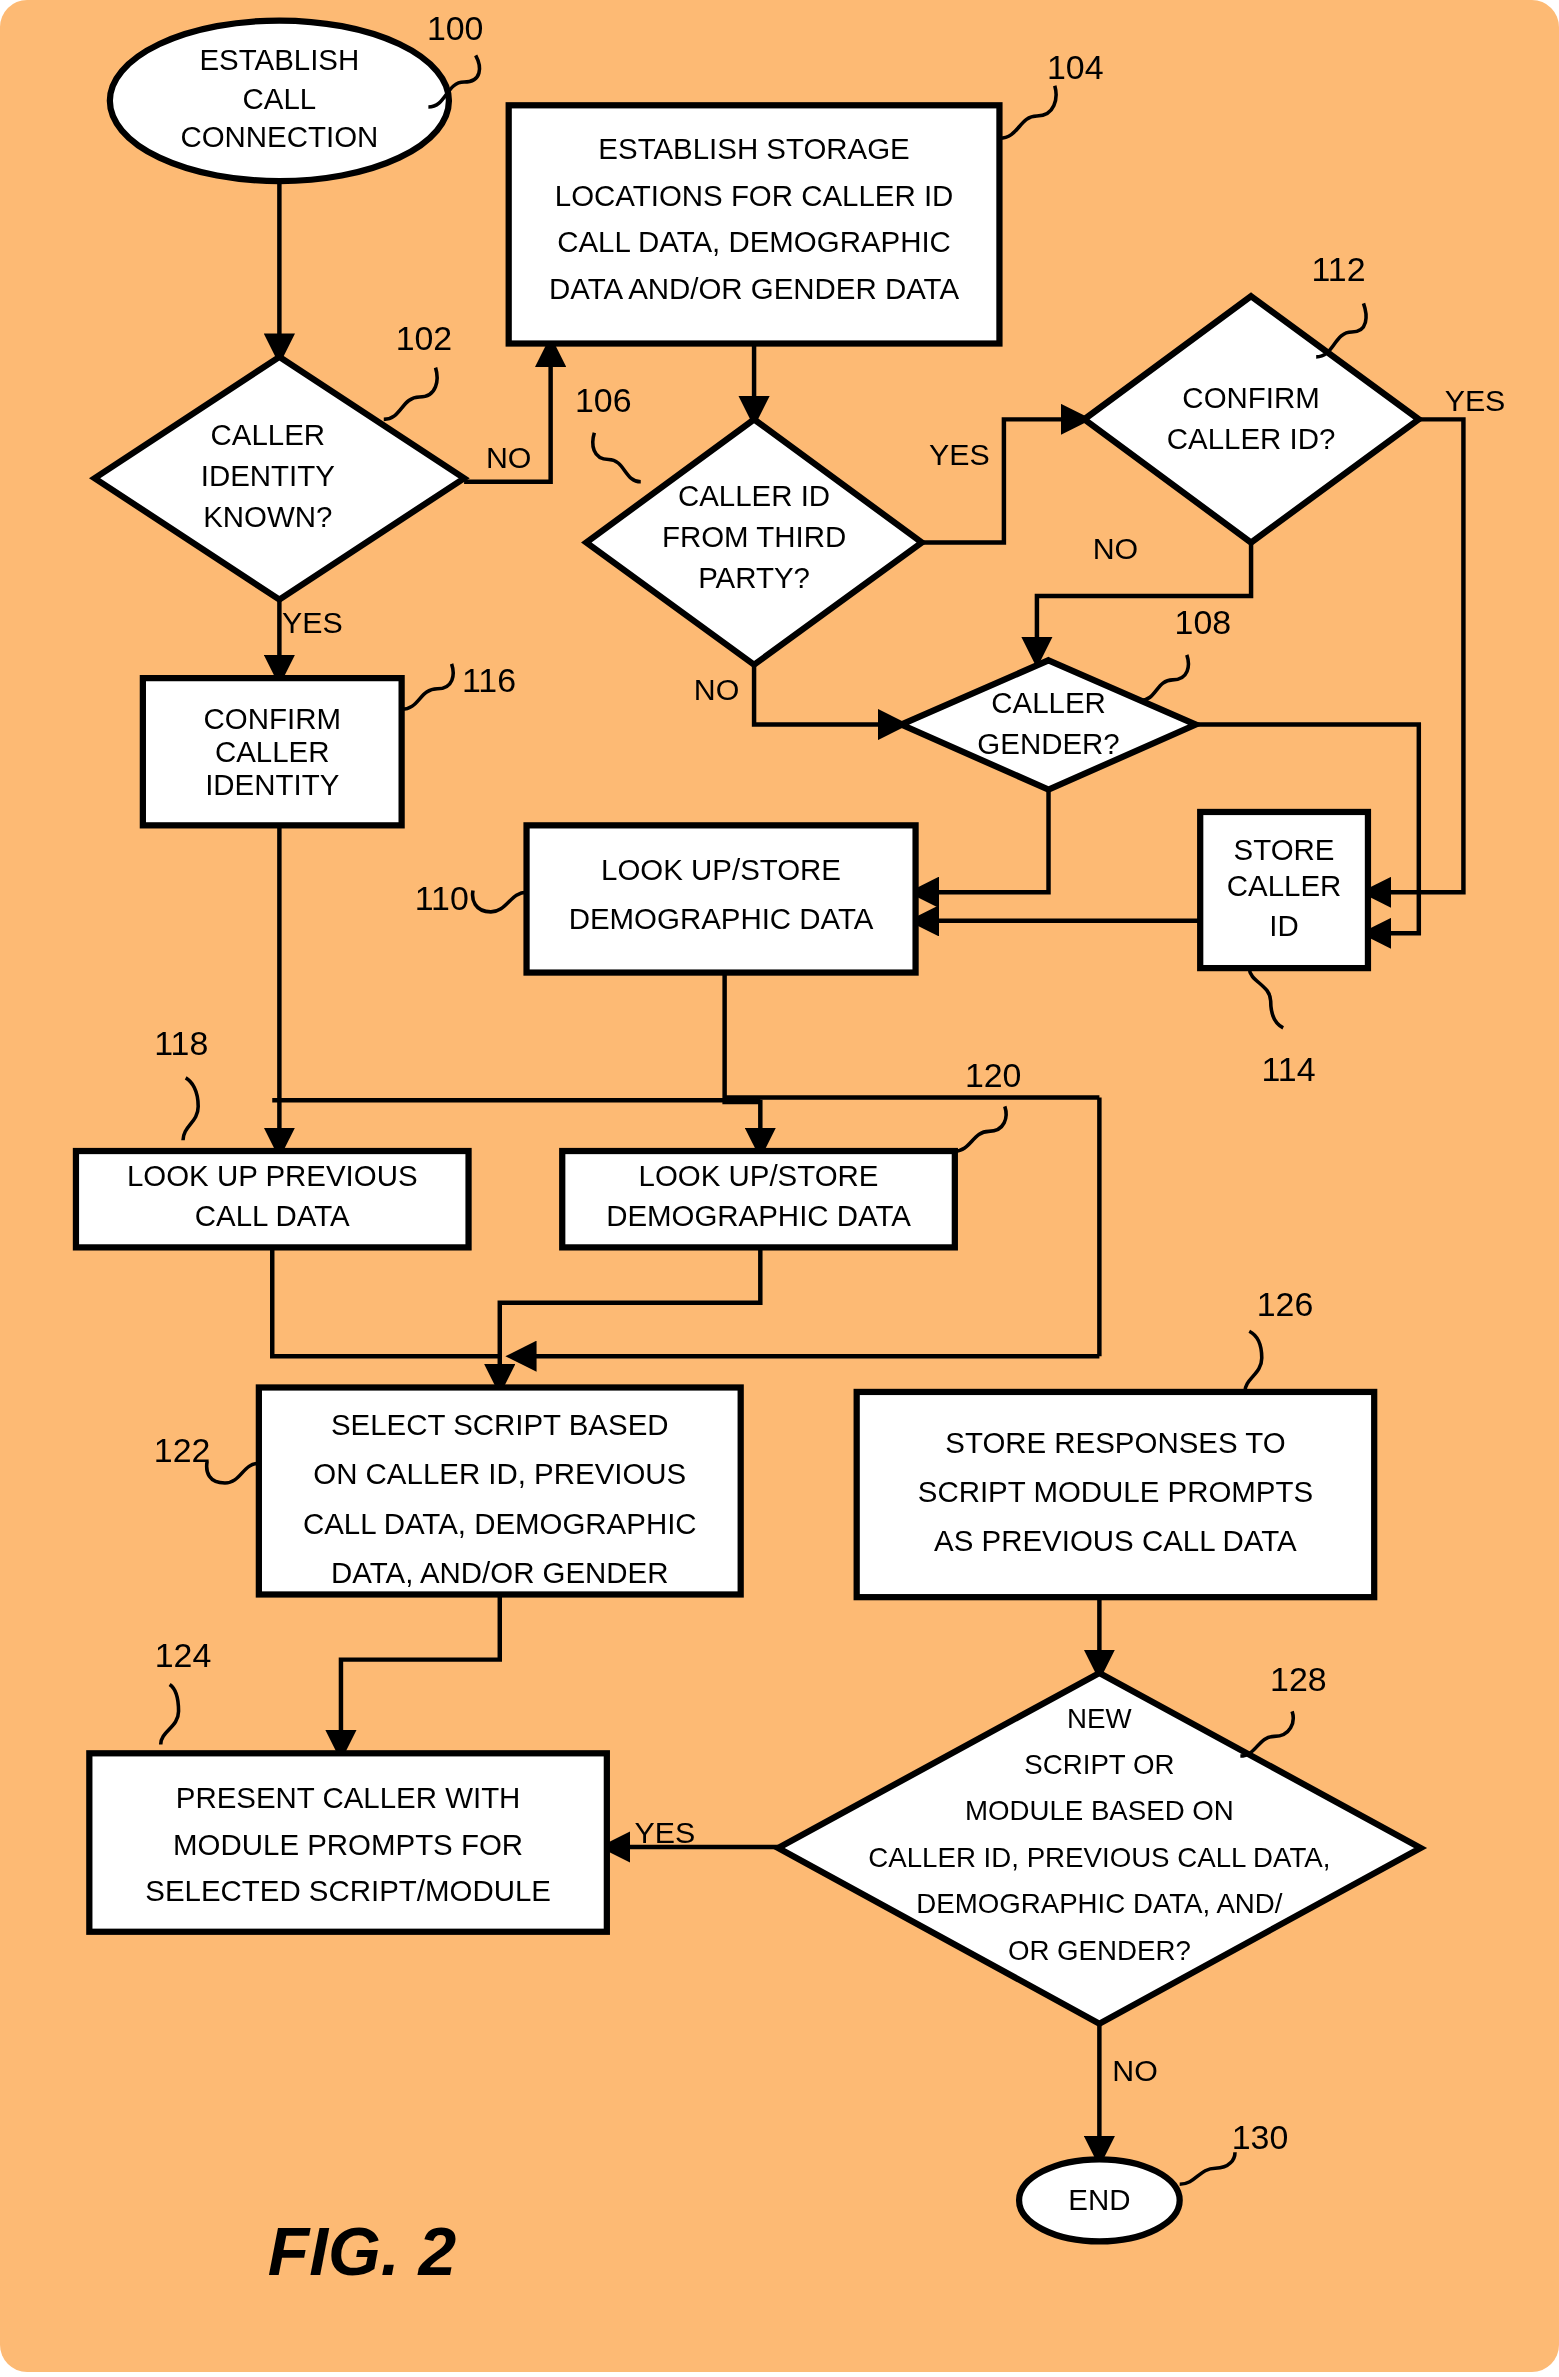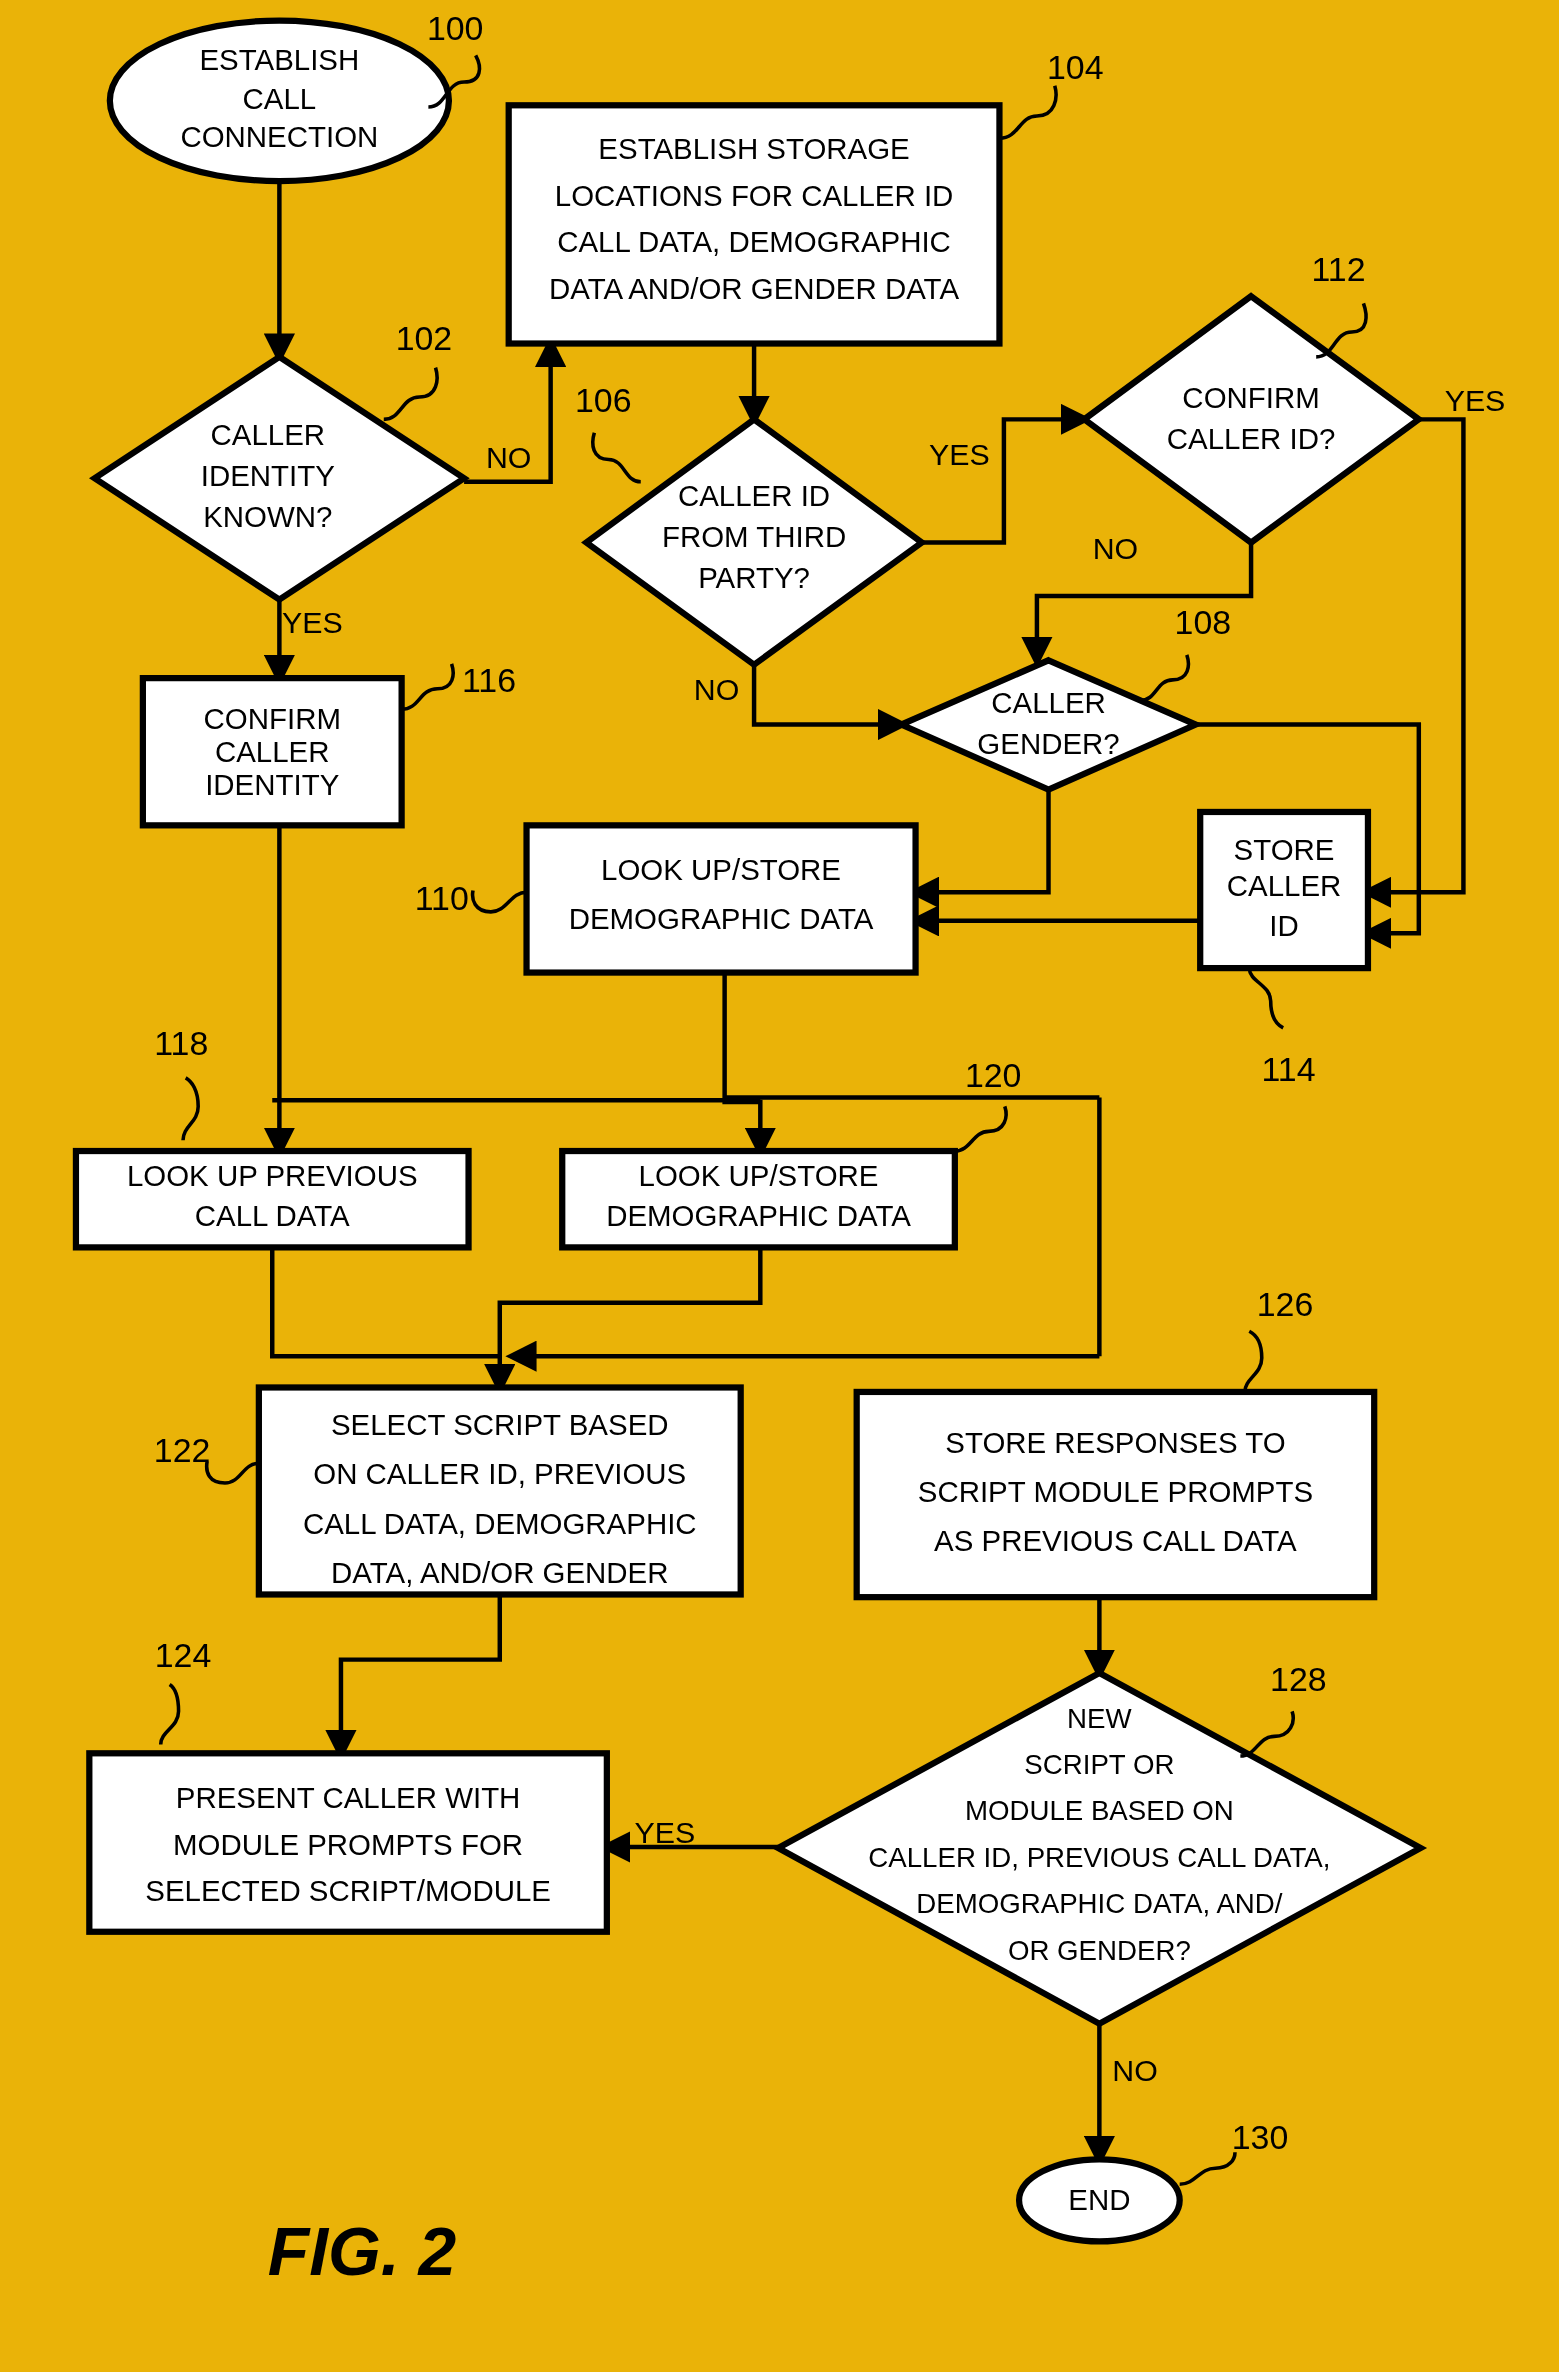--- a/index.html
+++ b/index.html
@@ -4,23 +4,24 @@
 <style>
   html, body {
     margin: 0;
     padding: 0;
     background: #ffffff;
   }
   #page {
     position: relative;
     width: 1559px;
     height: 2372px;
-    background: #eab308;
+    background: #fdba74;
     font-family: "Liberation Sans", sans-serif;
     overflow: hidden;
+    border-radius: 27px;
   }
   svg.flow {
     position: absolute;
     left: 0;
     top: 0;
     width: 1559px;
     height: 2377px;
   }
   .shape-thick {
     fill: #ffffff;

